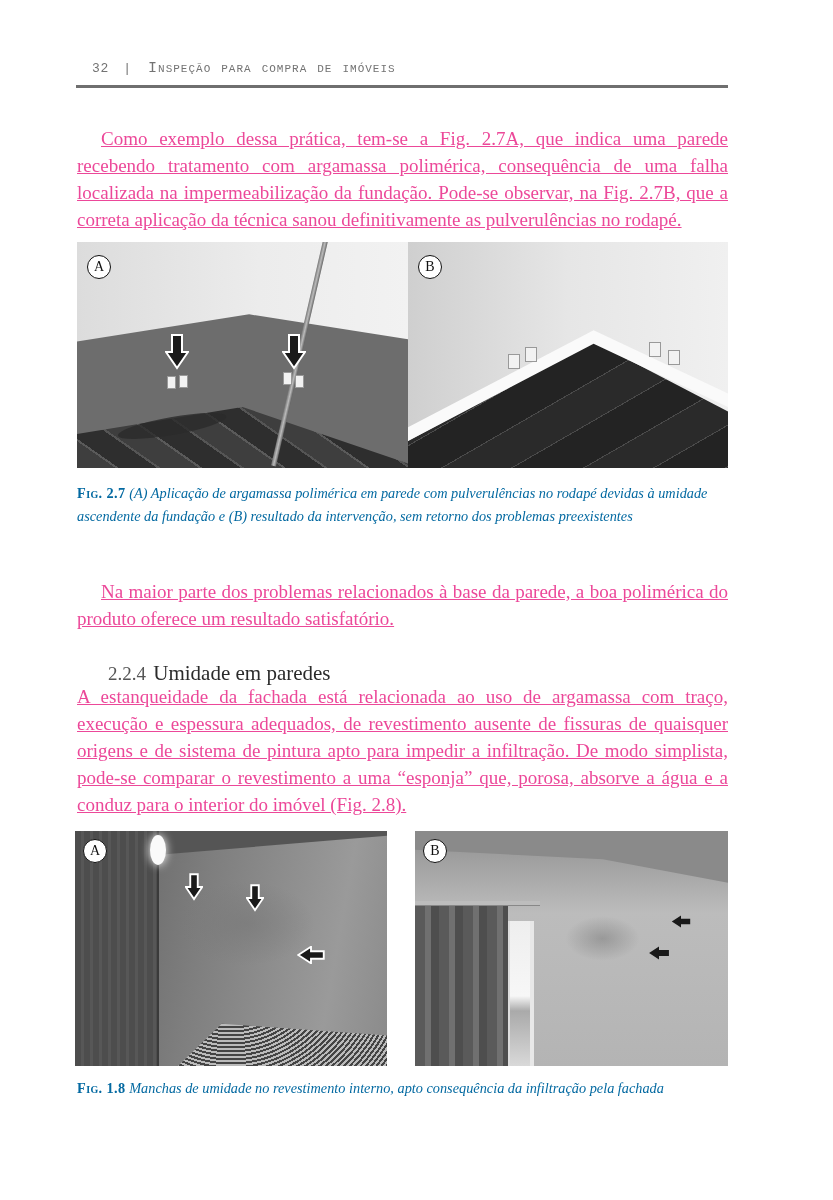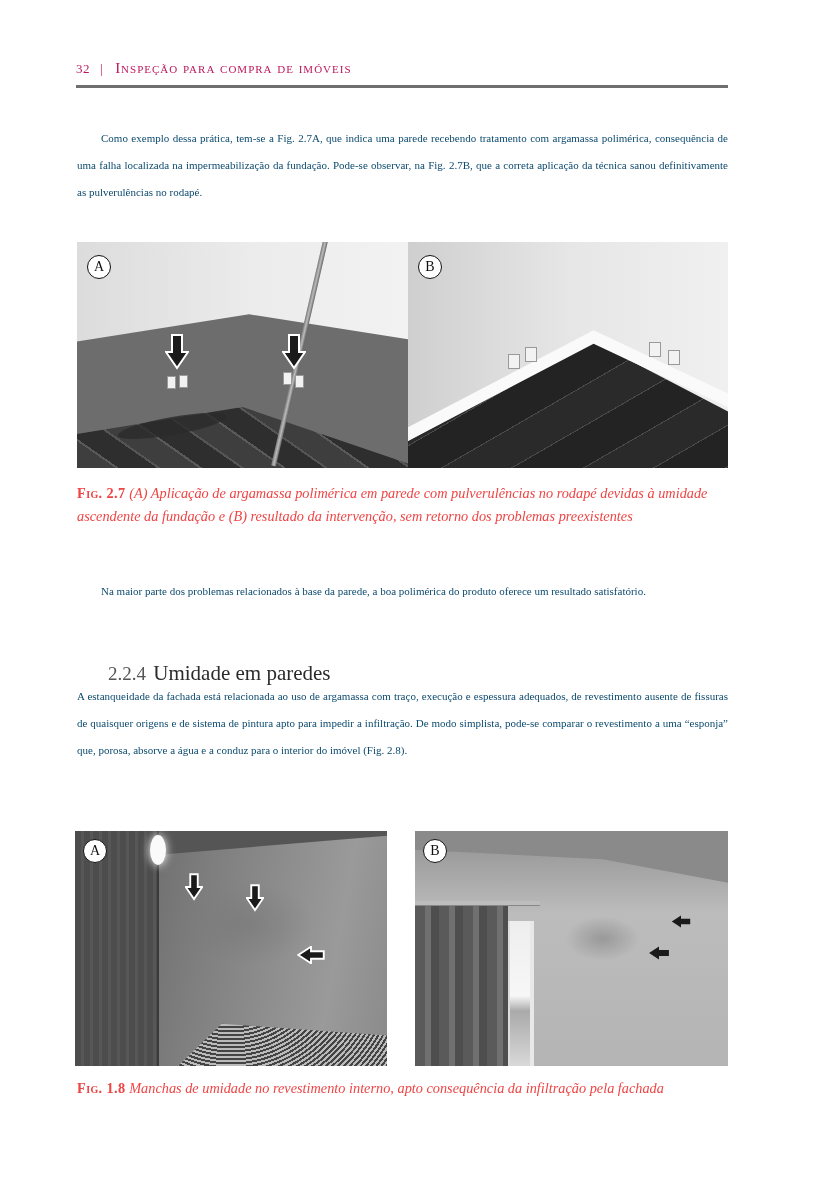--- a/index.html
+++ b/index.html
@@ -1,42 +1,42 @@
 <!DOCTYPE html>
 <html><head>
 <meta charset="utf-8">
 <style>
   html, body { margin: 0; padding: 0; }
   body {
     width: 833px; height: 1200px; background: #ffffff; position: relative; overflow: hidden;
     font-family: "DejaVu Serif", "Liberation Serif", serif; color: #2a2a2a;
   }
   .running-head {
-    position: absolute; left: 76px; top: 60px; font-size: 13px; letter-spacing: 0.6px; color: #be185d;
-    font-family: Liberation Serif, serif;
+    position: absolute; left: 92px; top: 60px; font-size: 13px; letter-spacing: 0.6px; color: #737373;
+    font-family: Liberation Mono, monospace;
   }
   .running-head .num { margin-right: 6px; }
   .running-head .sep { margin-right: 8px; }
   .running-head .title { font-variant: small-caps; font-size: 15px; letter-spacing: 1px; }
   .head-rule { position: absolute; left: 76px; top: 85px; width: 652px; height: 3px; background: #6f6f6f; }
 
   .para {
-    position: absolute; left: 77px; width: 651px; font-size: 11px; line-height: 27px; text-align: justify;
-    font-family: "Liberation Serif", serif; color: #0c4a6e; margin: 0;
+    position: absolute; left: 77px; width: 651px; font-size: 19px; line-height: 27px; text-align: justify;
+    font-family: "Liberation Serif", serif; color: #ec4899; margin: 0; text-decoration: underline;
   }
   .para.indent { text-indent: 24px; }
 
   .figure { position: absolute; overflow: hidden; }
   .fig-label {
     position: absolute; left: 10px; top: 13px; width: 22px; height: 22px; border-radius: 50%;
     background: #fff; border: 1.3px solid #111; font-size: 14px; line-height: 22px; text-align: center;
     font-family: "Liberation Serif", serif; color: #111;
   }
   .caption {
-    position: absolute; left: 77px; width: 660px; font-size: 14.3px; line-height: 22.5px; color: #ef4444;
+    position: absolute; left: 77px; width: 660px; font-size: 14.3px; line-height: 22.5px; color: #0369a1;
     font-family: "Liberation Serif", serif; font-style: italic; margin: 0;
   }
   .caption .fig-id { font-style: normal; font-variant: small-caps; font-weight: bold; letter-spacing: 0.4px; }
 
   .section-heading {
     position: absolute; left: 103px; top: 656px; font-size: 21px; font-family: "Liberation Serif", serif; color: #2b2b2b; margin: 5px; font-weight: normal;
   }
   .section-heading .sec-num { color: #555; font-size: 19px; margin-right: 2px; }
 
   

